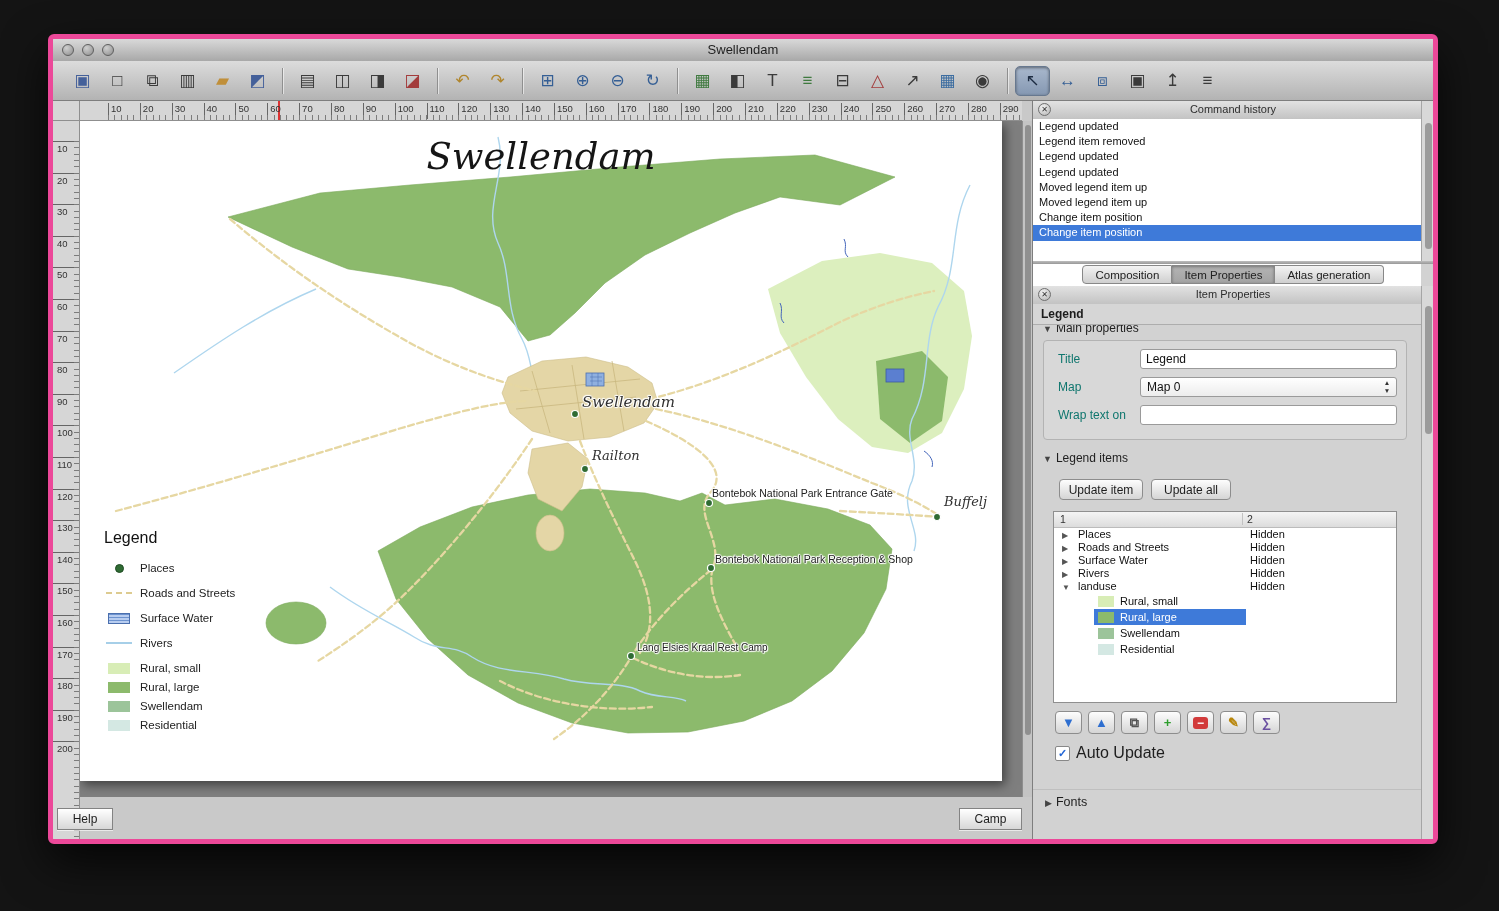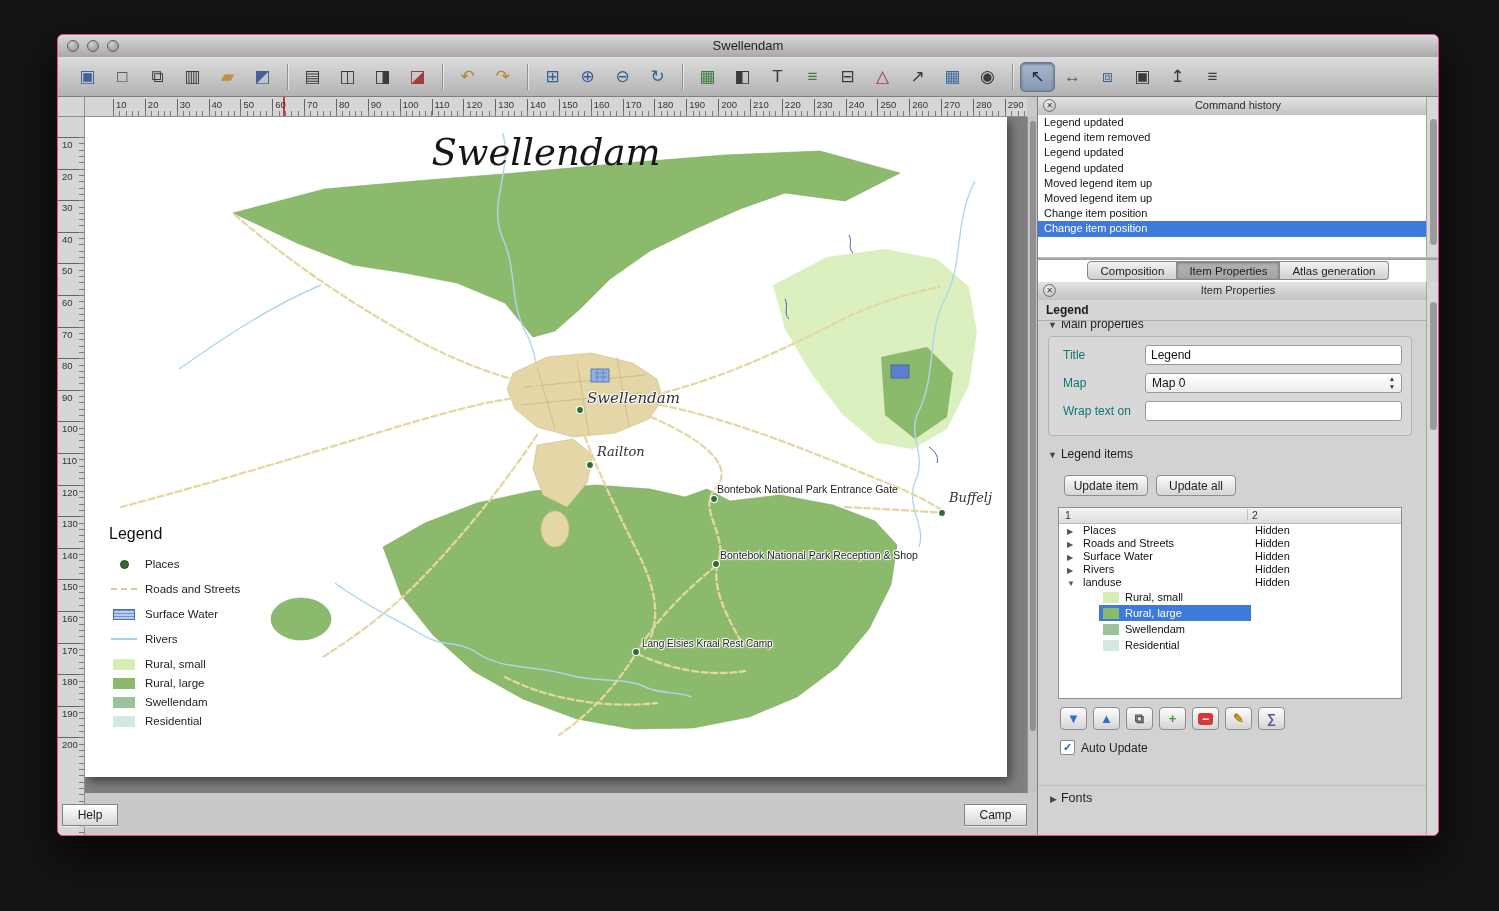--- a/index.html
+++ b/index.html
@@ -1,18 +1,18 @@
 <!DOCTYPE html>
 <html><head>
 <meta charset="utf-8">
 <style>
   html,body{margin:0;padding:0;}
   body{width:1499px;height:911px;background:#141414;font-family:"Liberation Sans",sans-serif;position:relative;overflow:hidden;-webkit-font-smoothing:antialiased;}
   
-  #window{position:absolute;left:57px;top:34px;width:1380px;height:800px;background:#cdcdcd;border:1px solid #ec4899;border-radius:6px;box-shadow:0 18px 45px rgba(0,0,0,.75);overflow:hidden;}
+  #window{position:absolute;left:48px;top:34px;width:1380px;height:800px;background:#cdcdcd;border:5px solid #ec4899;border-radius:6px;box-shadow:0 18px 45px rgba(0,0,0,.75);overflow:hidden;}
   .titlebar{position:absolute;left:0;top:0;right:0;height:22px;background:linear-gradient(#d9d9d9,#a8a8a8);border-bottom:1px solid #6d6d6d;text-align:center;font-size:13px;color:#1f1f1f;line-height:22px;}
   .lights{position:absolute;left:9px;top:5px;display:flex;gap:8px;}
   .light{width:12px;height:12px;border-radius:50%;background:radial-gradient(circle at 35% 30%,#cfcfcf,#8d8d8d);border:1px solid #5f5f5f;box-sizing:border-box;}
   
   .toolbar{position:absolute;left:0;top:22px;right:0;height:40px;background:linear-gradient(#dcdcdc,#b3b3b3);border-bottom:1px solid #7e7e7e;display:flex;align-items:center;padding:0 12px;box-sizing:border-box;}
   .tbtn{width:35px;height:30px;border-radius:5px;display:flex;align-items:center;justify-content:center;font-size:17px;cursor:default;}
   .tbtn.active{background:linear-gradient(#a9b8cd,#8598b2);box-shadow:inset 0 1px 3px rgba(0,0,0,.45);border:1px solid #67788f;box-sizing:border-box;}
   .tsep{width:1px;height:26px;background:#8f8f8f;margin:0 7px;box-shadow:1px 0 0 rgba(255,255,255,.55);}
   
   #composer{position:absolute;left:0;top:62px;width:979px;height:738px;background:#c9c9c9;}
@@ -451,21 +451,21 @@
           <div class="toolbtn" style="left: 121px; color: rgb(46, 158, 46);">+</div>
           <div class="toolbtn" style="left: 154px;">
             <span class="chip" style="background: rgb(210, 59, 59); color: rgb(255, 255, 255);">−</span>
           </div>
           <div class="toolbtn" style="left: 187px; color: rgb(184, 134, 11);">✎</div>
           <div class="toolbtn" style="left: 220px; color: rgb(106, 79, 160);">∑</div>
         </div>
 
       <div class="checkrow">
         <div class="checkbox">✓</div>
-        <span style="font-size:12px;color:#1e1e1e;">Auto Update</span>
+        <span style="font-size:16px;color:#1e1e1e;">Auto Update</span>
       </div>
 
       <div class="collapse-row" id="fonts-row">
         <span class="tri-ind">▶</span><span>Fonts</span>
       </div>
     </div>
 
     <div class="sbar" id="panel-sbar">
         <div class="thumb"></div>
       </div>

